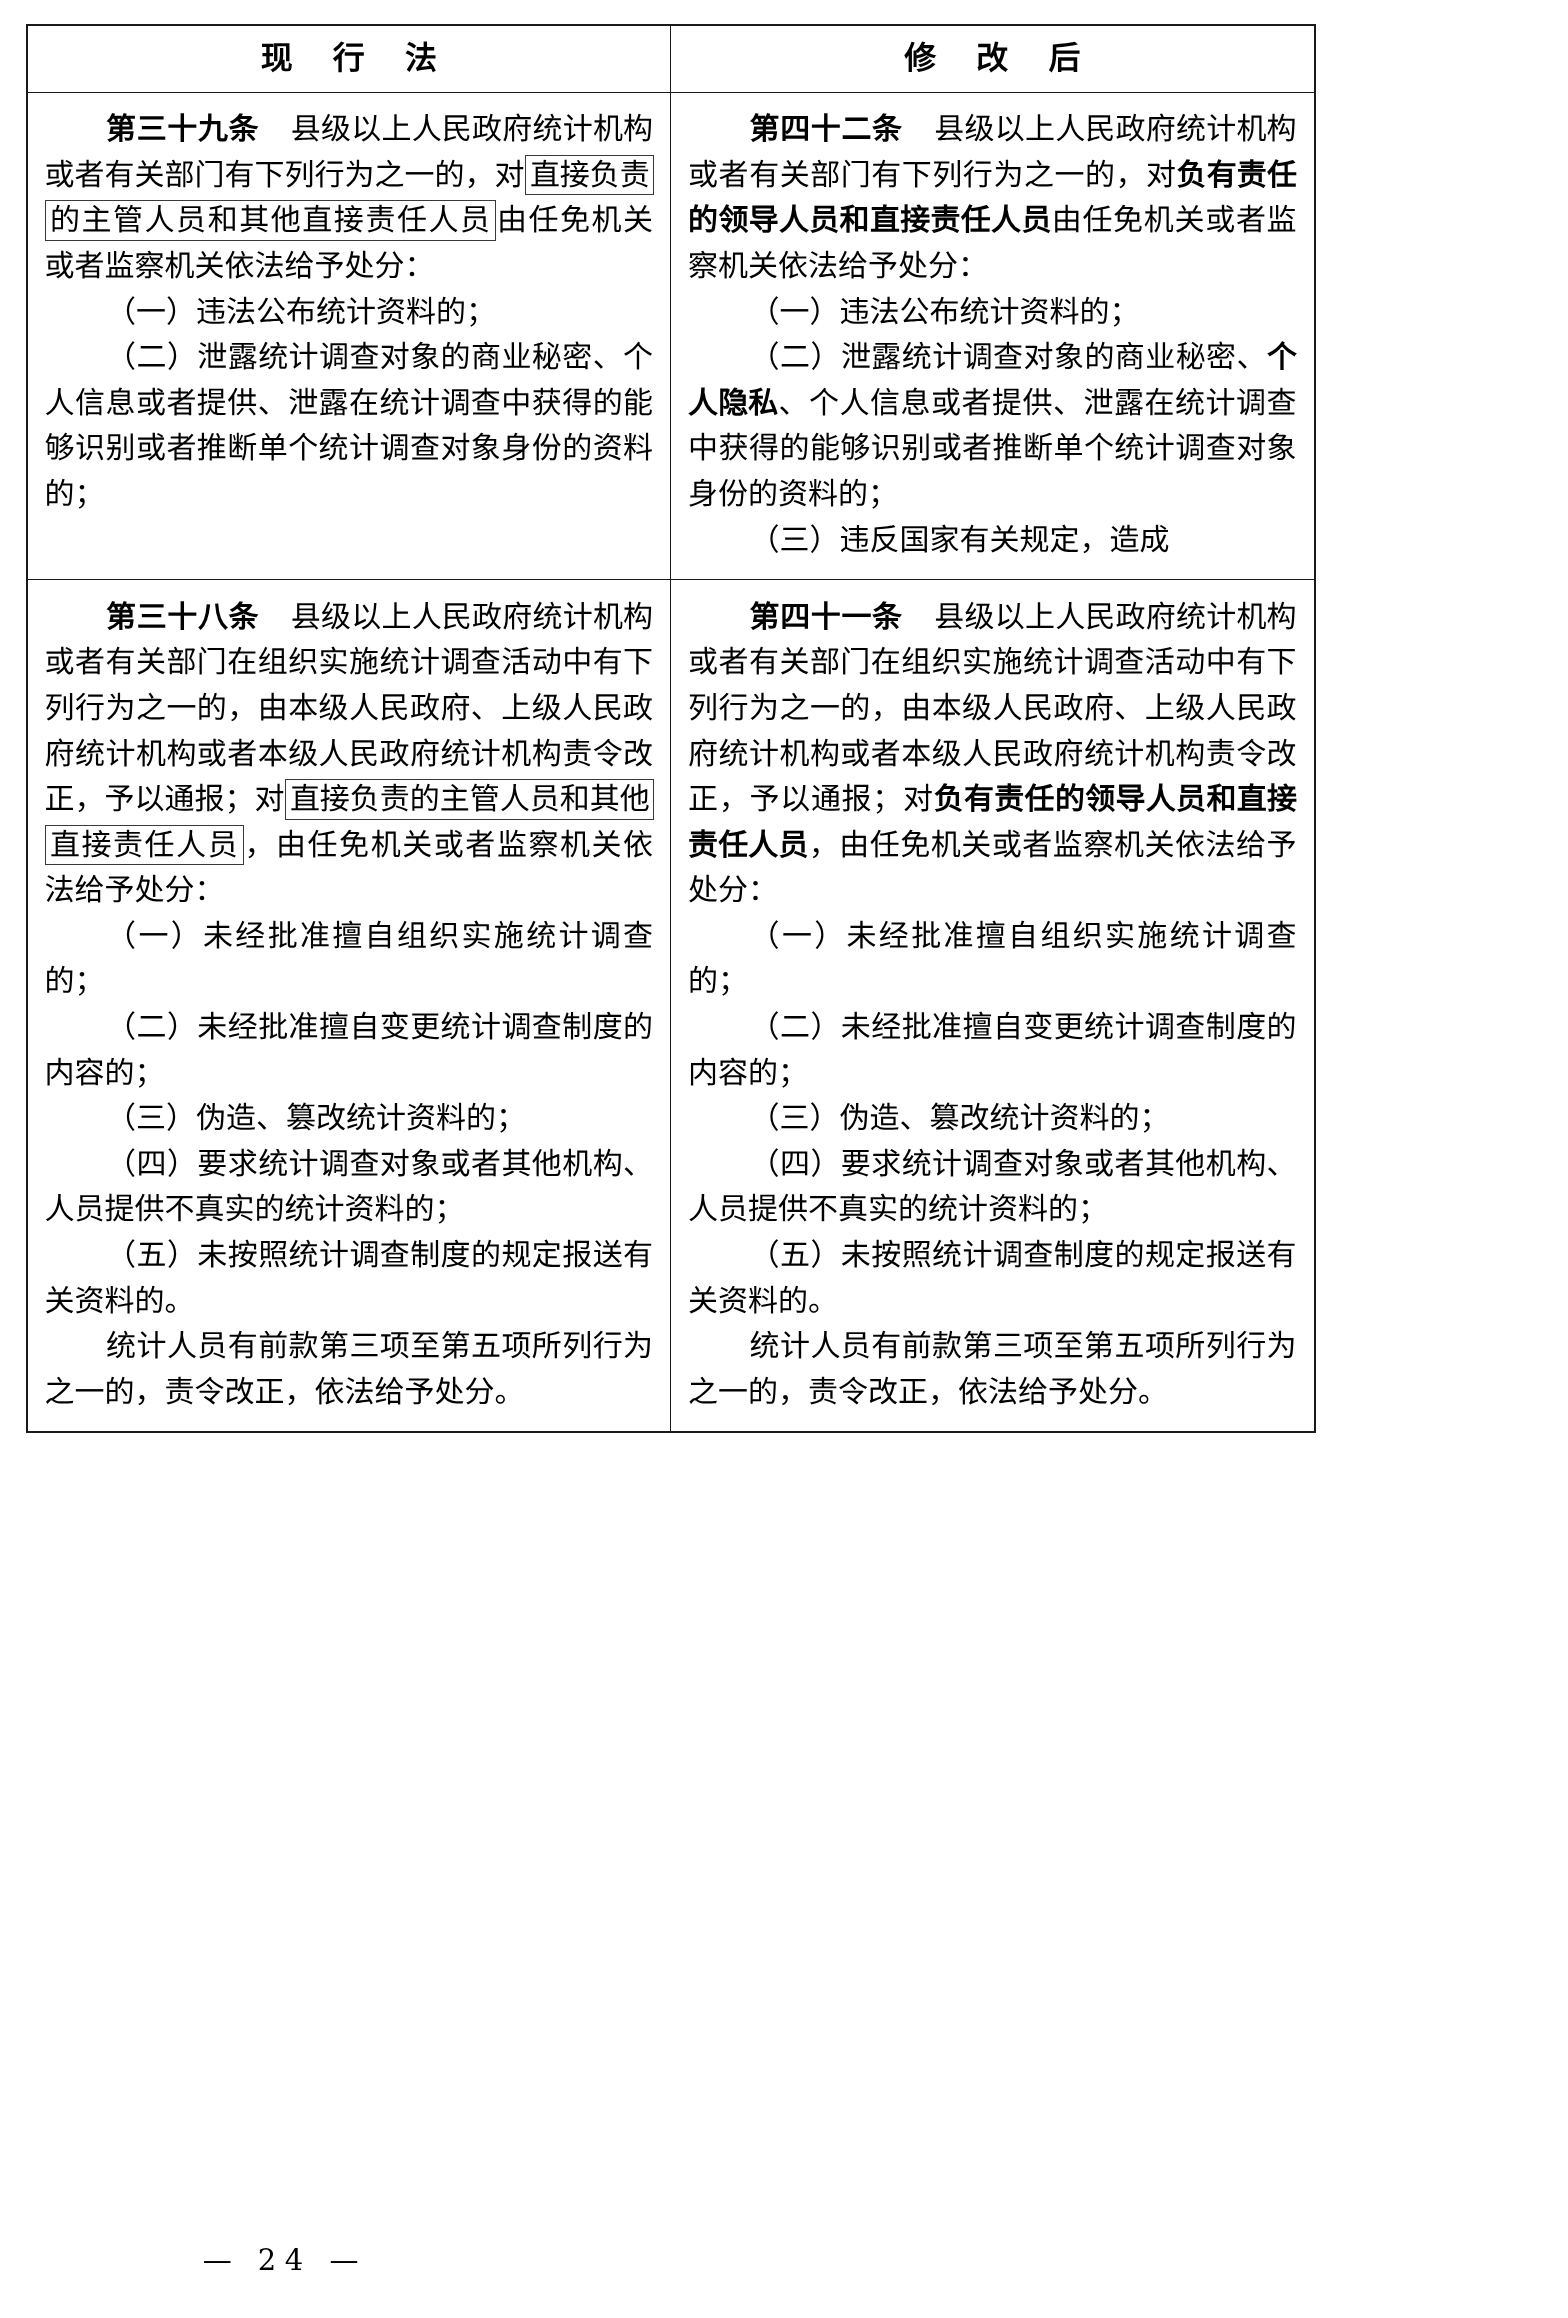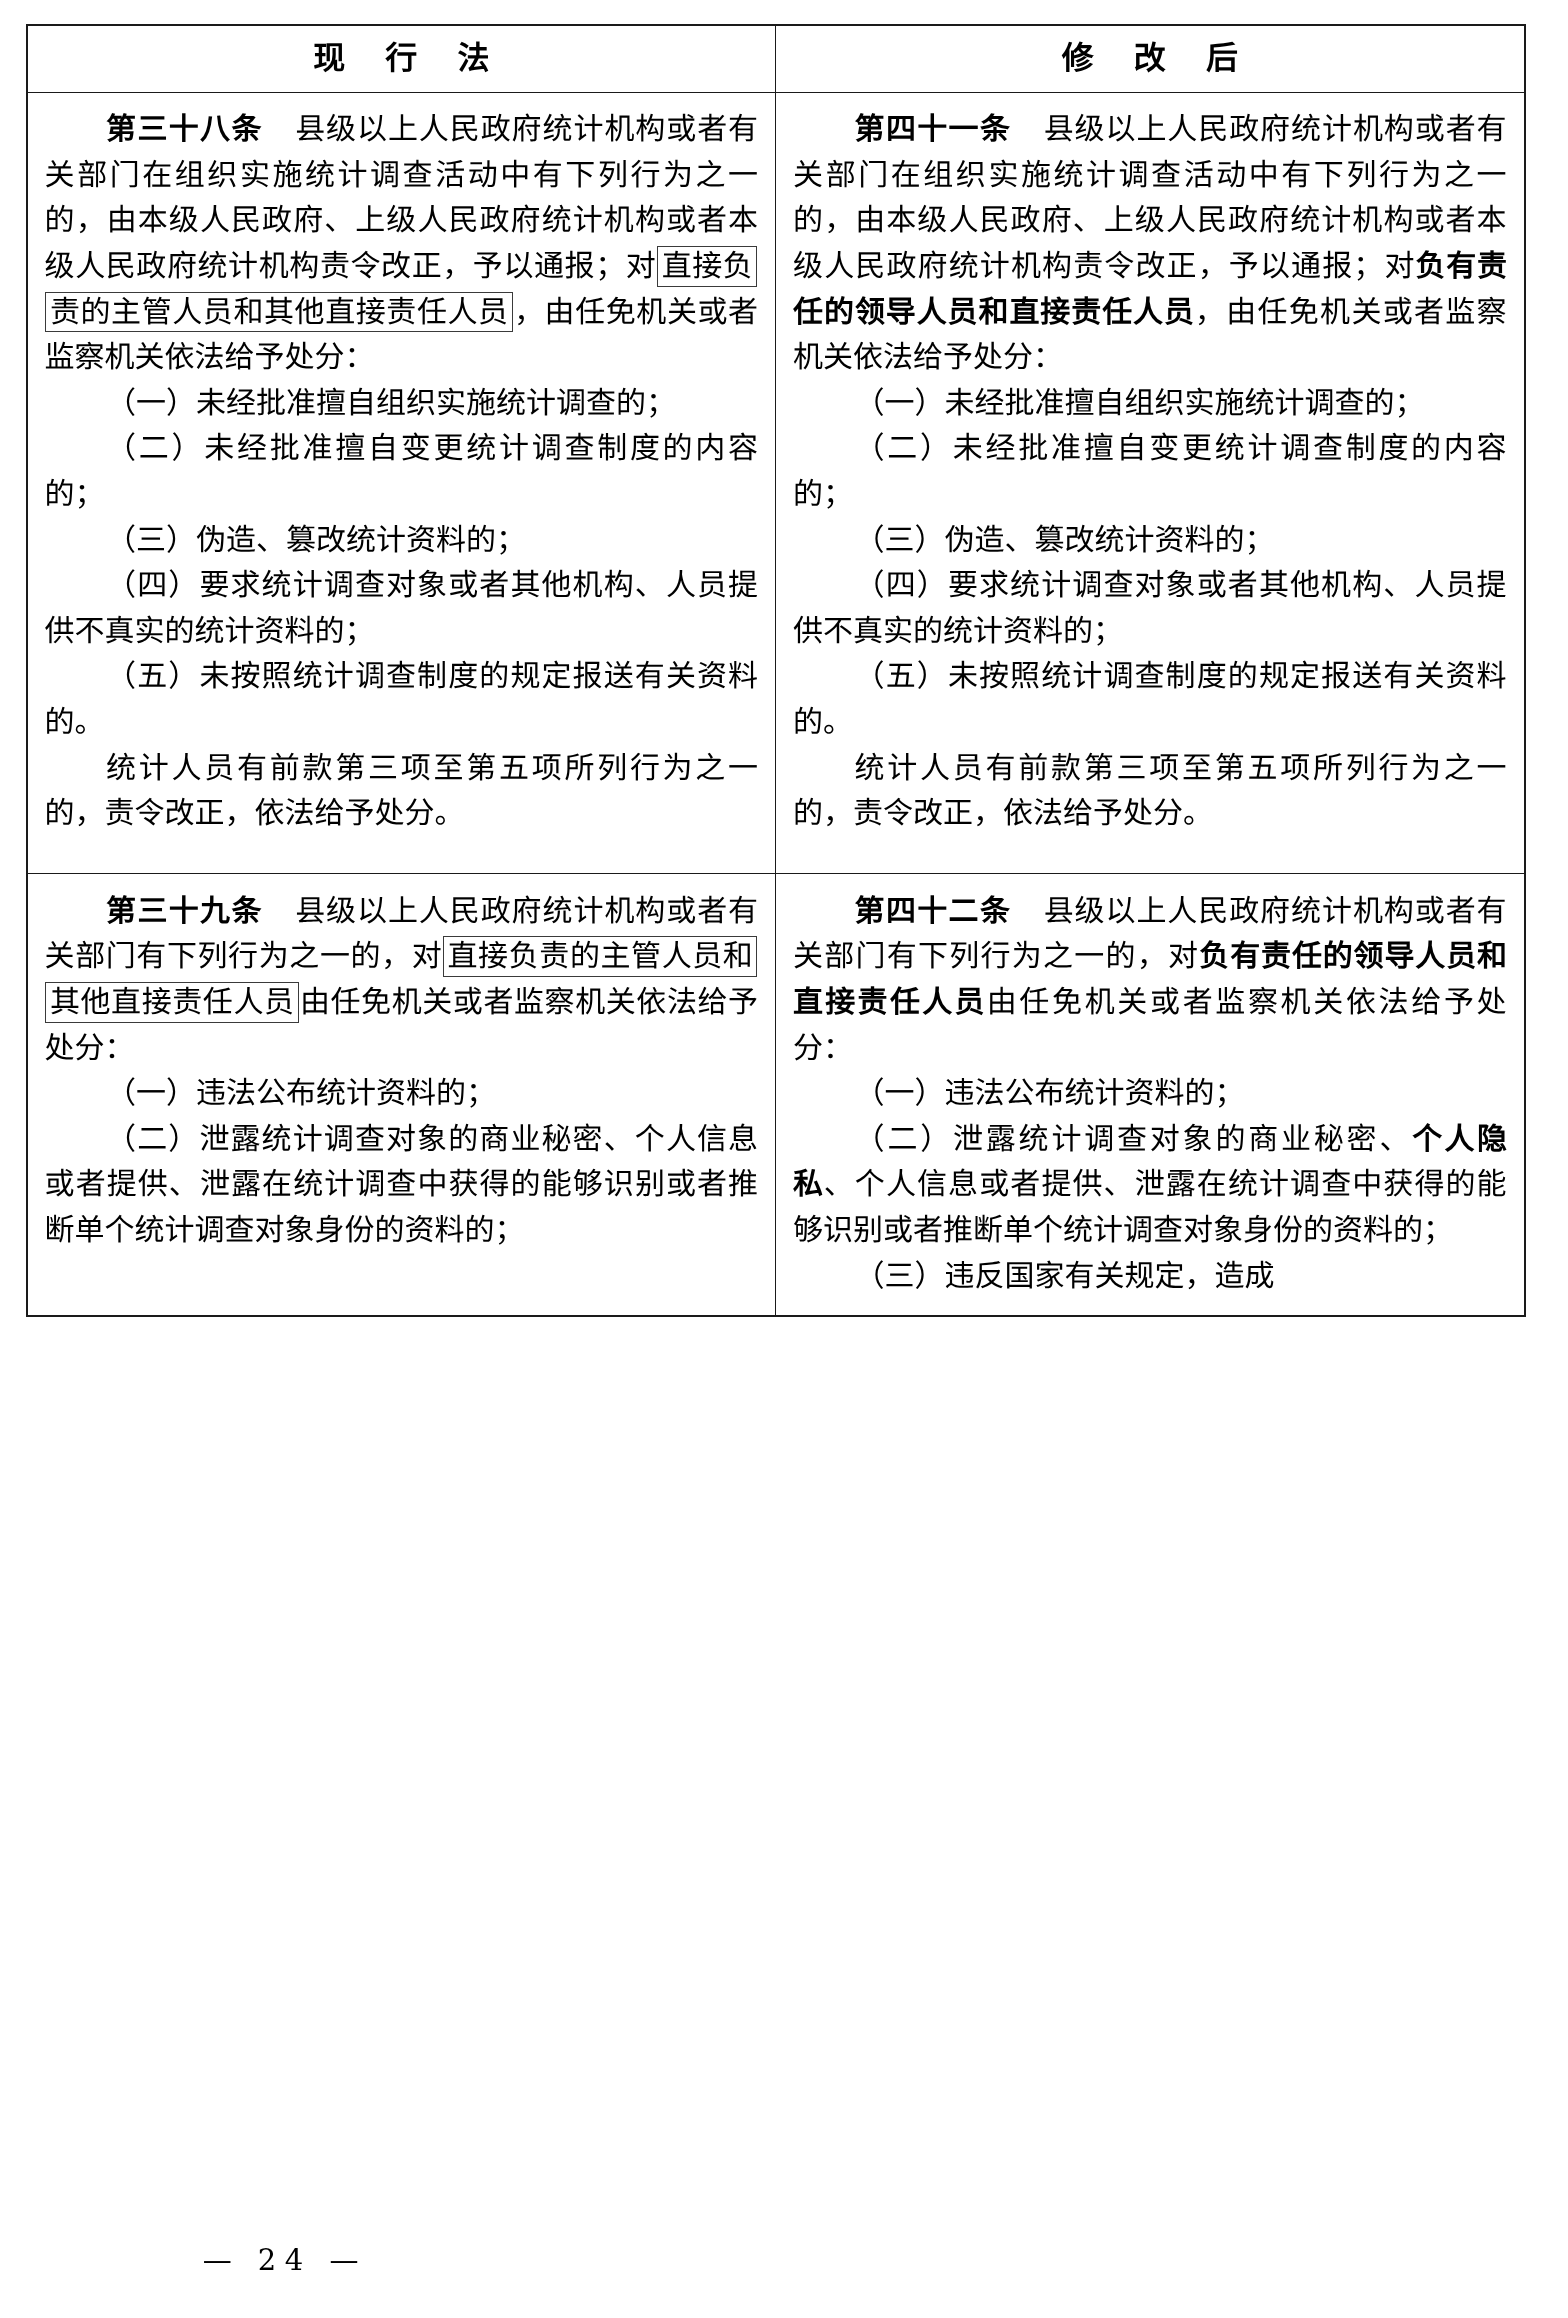--- a/index.html
+++ b/index.html
@@ -21,21 +21,21 @@
     left: 0; top: 0;
     width: 1568px;
     height: 2319px;
   }
 
   
   .cmp-table {
     position: absolute;
     left: 25.6px;
     top: 24px;
-    width: 1500px;
+    width: 1290px;
     border-collapse: collapse;
     border: 2.1px solid #1a1a1a;
     table-layout: fixed;
   }
   .cmp-table td, .cmp-table th {
     border: 1.7px solid #1a1a1a;
     vertical-align: top;
     padding: 0;
     width: 50%;
   }
@@ -126,20 +126,54 @@
         <th>
           <div class="col-head">修 改 后</div>
         </th>
       </tr>
     </thead>
     <tbody>
 
       <tr>
 
         <td>
+          <div class="cell cell-short">
+
+            <p class="para indent-first">
+              <span class="art-no">第三十九条</span><span class="art-gap"></span><span>县级以上人民政府统计机构或者有关部门有下列行为之一的，对</span><span class="boxed">直接负责的主管人员和其他直接责任人员</span><span>由任免机关或者监察机关依法给予处分：</span>
+            </p>
+
+            <p class="para indent">（一）违法公布统计资料的；</p>
+            <p class="para indent">（二）泄露统计调查对象的商业秘密、个人信息或者提供、泄露在统计调查中获得的能够识别或者推断单个统计调查对象身份的资料的；</p>
+
+          </div>
+        </td>
+
+        <td>
+          <div class="cell cell-short">
+
+            <p class="para indent-first">
+              <span class="art-no">第四十二条</span><span class="art-gap"></span><span>县级以上人民政府统计机构或者有关部门有下列行为之一的，对</span><span class="newtext">负有责任的领导人员和直接责任人员</span><span>由任免机关或者监察机关依法给予处分：</span>
+            </p>
+
+            <p class="para indent">（一）违法公布统计资料的；</p>
+
+            <p class="para indent">
+              <span>（二）泄露统计调查对象的商业秘密、</span><span class="newtext">个人隐私</span><span>、个人信息或者提供、泄露在统计调查中获得的能够识别或者推断单个统计调查对象身份的资料的；</span>
+            </p>
+
+            <p class="para indent">（三）违反国家有关规定，造成</p>
+
+          </div>
+        </td>
+      </tr>
+
+      <tr>
+
+        <td>
           <div class="cell cell-tall">
 
             <p class="para indent-first">
               <span class="art-no">第三十八条</span><span class="art-gap"></span><span>县级以上人民政府统计机构或者有关部门在组织实施统计调查活动中有下列行为之一的，由本级人民政府、上级人民政府统计机构或者本级人民政府统计机构责令改正，予以通报；对</span><span class="boxed">直接负责的主管人员和其他直接责任人员</span><span>，由任免机关或者监察机关依法给予处分：</span>
             </p>
 
             <p class="para indent">（一）未经批准擅自组织实施统计调查的；</p>
             <p class="para indent">（二）未经批准擅自变更统计调查制度的内容的；</p>
             <p class="para indent">（三）伪造、篡改统计资料的；</p>
             <p class="para indent">（四）要求统计调查对象或者其他机构、人员提供不真实的统计资料的；</p>
@@ -160,53 +194,19 @@
             <p class="para indent">（二）未经批准擅自变更统计调查制度的内容的；</p>
             <p class="para indent">（三）伪造、篡改统计资料的；</p>
             <p class="para indent">（四）要求统计调查对象或者其他机构、人员提供不真实的统计资料的；</p>
             <p class="para indent">（五）未按照统计调查制度的规定报送有关资料的。</p>
             <p class="para indent">统计人员有前款第三项至第五项所列行为之一的，责令改正，依法给予处分。</p>
 
           </div>
         </td>
       </tr>
 
-      <tr>
-
-        <td>
-          <div class="cell cell-short">
-
-            <p class="para indent-first">
-              <span class="art-no">第三十九条</span><span class="art-gap"></span><span>县级以上人民政府统计机构或者有关部门有下列行为之一的，对</span><span class="boxed">直接负责的主管人员和其他直接责任人员</span><span>由任免机关或者监察机关依法给予处分：</span>
-            </p>
-
-            <p class="para indent">（一）违法公布统计资料的；</p>
-            <p class="para indent">（二）泄露统计调查对象的商业秘密、个人信息或者提供、泄露在统计调查中获得的能够识别或者推断单个统计调查对象身份的资料的；</p>
-
-          </div>
-        </td>
-
-        <td>
-          <div class="cell cell-short">
-
-            <p class="para indent-first">
-              <span class="art-no">第四十二条</span><span class="art-gap"></span><span>县级以上人民政府统计机构或者有关部门有下列行为之一的，对</span><span class="newtext">负有责任的领导人员和直接责任人员</span><span>由任免机关或者监察机关依法给予处分：</span>
-            </p>
-
-            <p class="para indent">（一）违法公布统计资料的；</p>
-
-            <p class="para indent">
-              <span>（二）泄露统计调查对象的商业秘密、</span><span class="newtext">个人隐私</span><span>、个人信息或者提供、泄露在统计调查中获得的能够识别或者推断单个统计调查对象身份的资料的；</span>
-            </p>
-
-            <p class="para indent">（三）违反国家有关规定，造成</p>
-
-          </div>
-        </td>
-      </tr>
-
     </tbody>
   </table>
 
   <div class="footer">— 24 —</div>
 
 </div>
 
 
 </body></html>

